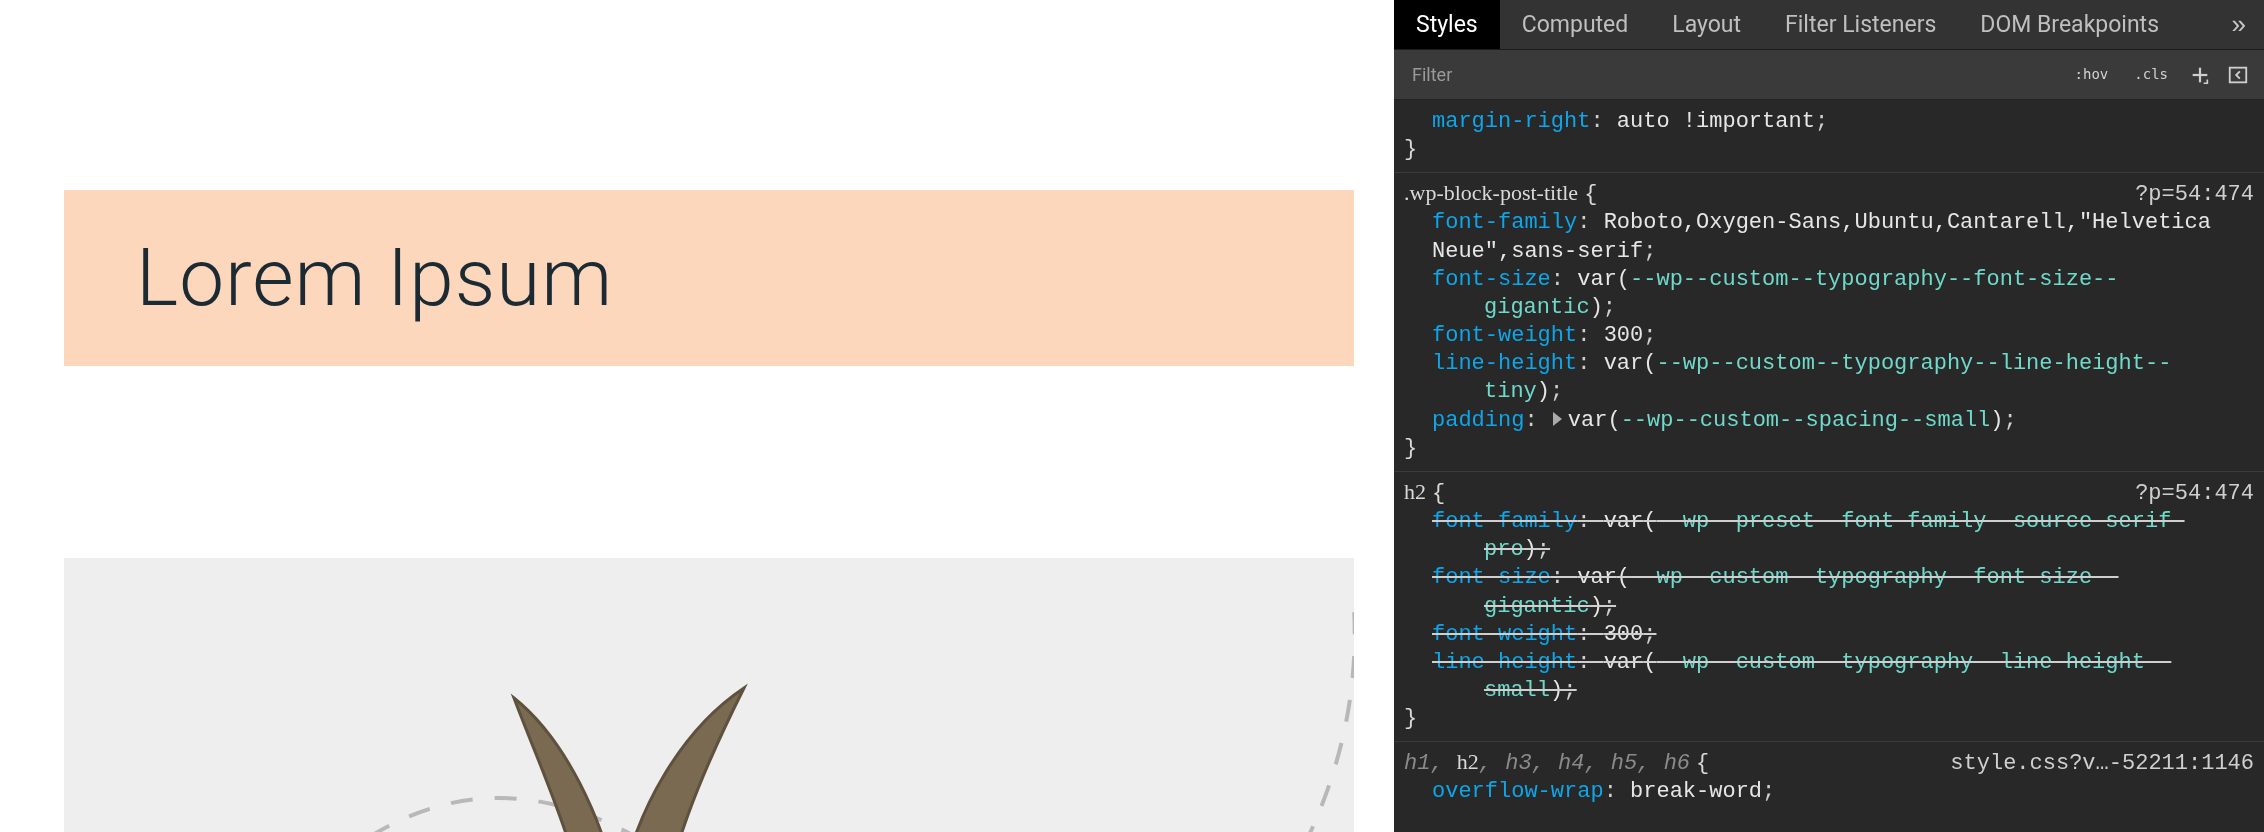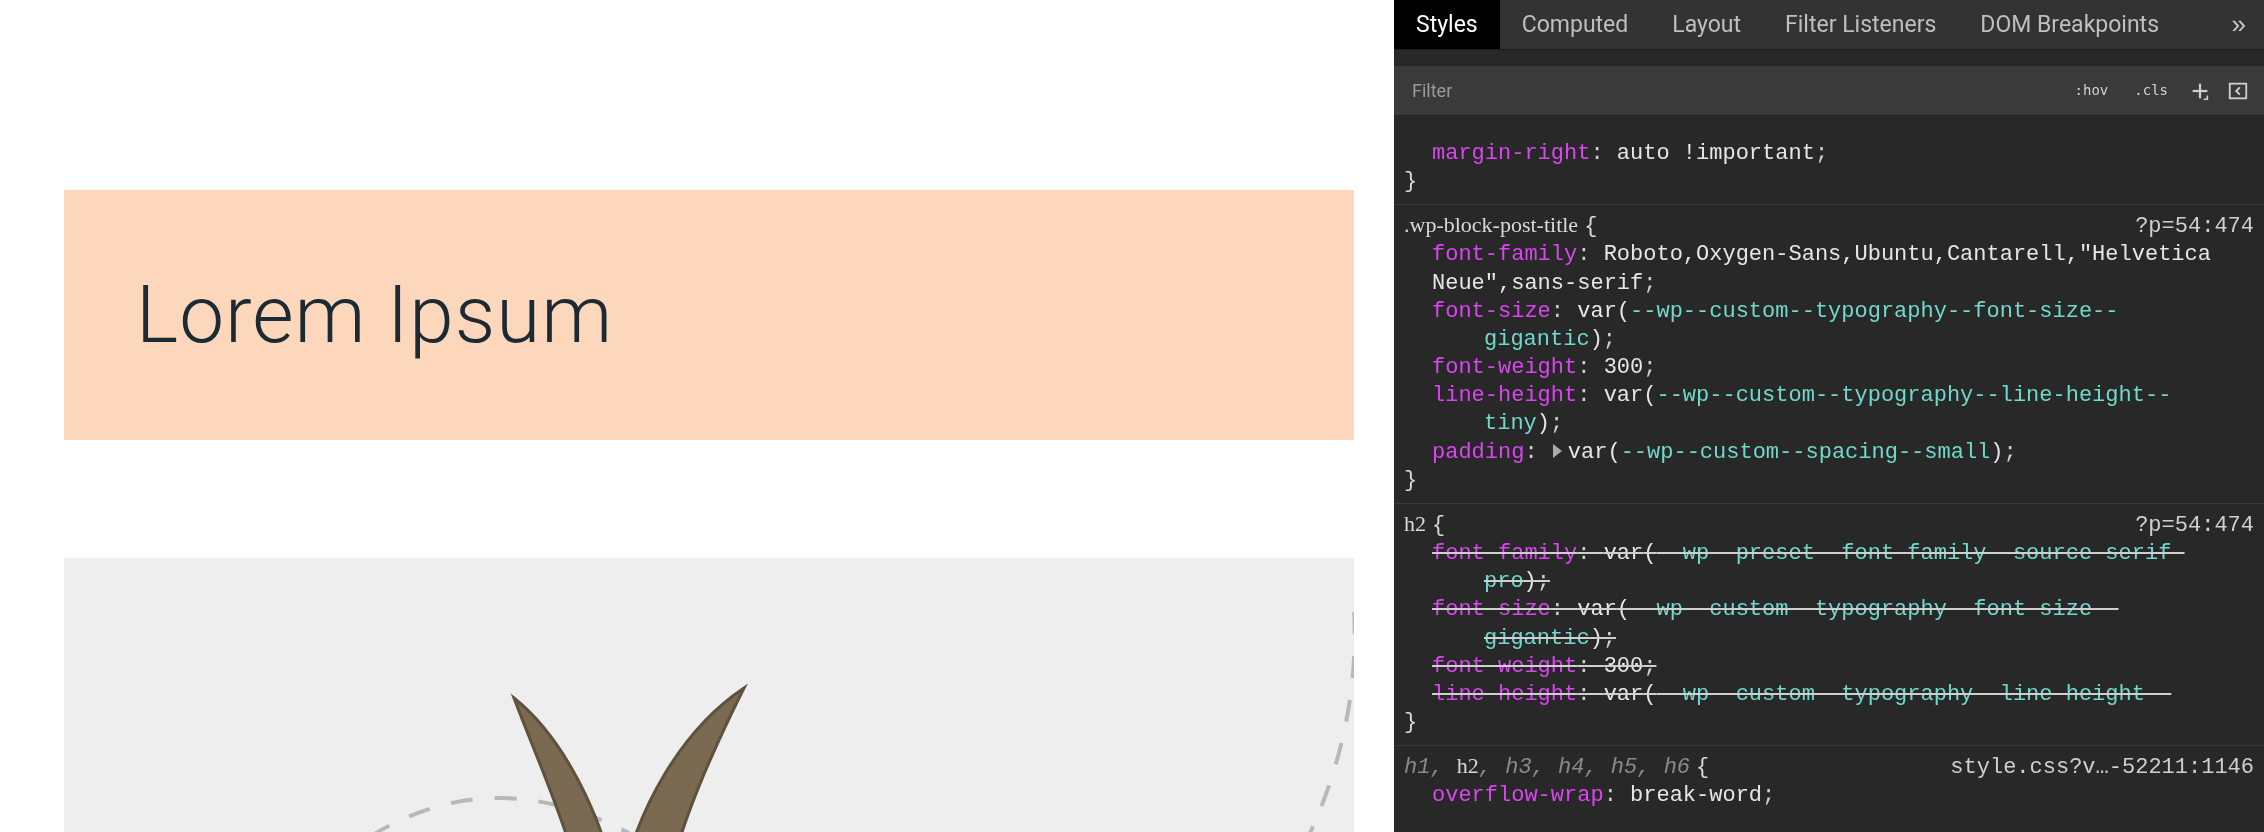--- a/index.html
+++ b/index.html
@@ -18,21 +18,21 @@
     height: 100%;
     background: #fff;
     position: relative;
     overflow: hidden;
   }
   .post-title-block {
     position: absolute;
     left: 64px;
     top: 190px;
     width: 1290px;
-    height: 250px;
+    height: 176px;
     background: #fcd7bc;
     display: flex;
     align-items: center;
     padding-left: 72px;
   }
   .post-title-block h2 {
     font-family: Roboto, "Oxygen-Sans", Ubuntu, Cantarell, "Helvetica Neue", sans-serif;
     font-weight: 300;
     font-size: 80px;
     color: #1b2a33;
@@ -53,21 +53,20 @@
   .devtools {
     width: 870px;
     height: 100%;
     background: #282828;
     color: #cfcfcf;
     font-family: Menlo, Consolas, "Liberation Mono", monospace;
     font-size: 22px;
     line-height: 1.28;
     display: flex;
     flex-direction: column;
-    gap: 16px;
   }
   .dt-tabs {
     display: flex;
     align-items: center;
     height: 50px;
     background: #333333;
     border-bottom: 1px solid #1c1c1c;
   }
   .dt-tab {
     padding: 0 22px;
@@ -153,21 +152,21 @@
     white-space: nowrap;
   }
   .decl {
     padding-left: 28px;
     text-indent: -0px;
   }
   .decl .cont {
     padding-left: 52px;
     display: block;
   }
-  .prop { color: #d946ef; }
+  .prop { color: #0ea5e9; }
   .colon { color: #cfcfcf; }
   .val  { color: #e6e6e6; }
   .semi { color: #cfcfcf; }
   .varfn { color: #e6e6e6; }
   .varname { color: #6fd9cb; }
   .paren { color: #e6e6e6; }
   .strike .prop,
   .strike .val,
   .strike .varfn,
   .strike .varname,
@@ -260,21 +259,21 @@
       </div>
       <div class="rule">
         <div class="rule-header">
           <span class="rule-selector"><span class="bright">h2</span></span>
           <span class="rule-brace"> {</span>
           <span class="rule-source">?p=54:474</span>
         </div>
         <div class="decl strike"><span class="prop">font-family</span><span class="colon">: </span><span class="varfn">var</span><span class="paren">(</span><span class="varname">--wp--preset--font-family--source-serif-</span><br><span class="cont"><span class="varname">pro</span><span class="paren">)</span><span class="semi">;</span></span></div>
         <div class="decl strike"><span class="prop">font-size</span><span class="colon">: </span><span class="varfn">var</span><span class="paren">(</span><span class="varname">--wp--custom--typography--font-size--</span><br><span class="cont"><span class="varname">gigantic</span><span class="paren">)</span><span class="semi">;</span></span></div>
         <div class="decl strike"><span class="prop">font-weight</span><span class="colon">: </span><span class="val">300</span><span class="semi">;</span></div>
-        <div class="decl strike"><span class="prop">line-height</span><span class="colon">: </span><span class="varfn">var</span><span class="paren">(</span><span class="varname">--wp--custom--typography--line-height--</span><br></div>
+        <div class="decl strike"><span class="prop">line-height</span><span class="colon">: </span><span class="varfn">var</span><span class="paren">(</span><span class="varname">--wp--custom--typography--line-height--</span><br><span class="cont"><span class="varname">small</span><span class="paren">)</span><span class="semi">;</span></span></div>
         <div class="close-brace">}</div>
       </div>
       <div class="rule">
         <div class="rule-header">
           <span class="rule-selector"><span class="dim">h1</span><span class="dim">, </span><span class="bright">h2</span><span class="dim">, </span><span class="dim">h3</span><span class="dim">, </span><span class="dim">h4</span><span class="dim">, </span><span class="dim">h5</span><span class="dim">, </span><span class="dim">h6</span></span>
           <span class="rule-brace"> {</span>
           <span class="rule-source">style.css?v…-52211:1146</span>
         </div>
         <div class="decl"><span class="prop">overflow-wrap</span><span class="colon">: </span><span class="val">break-word</span><span class="semi">;</span></div>
       </div>

